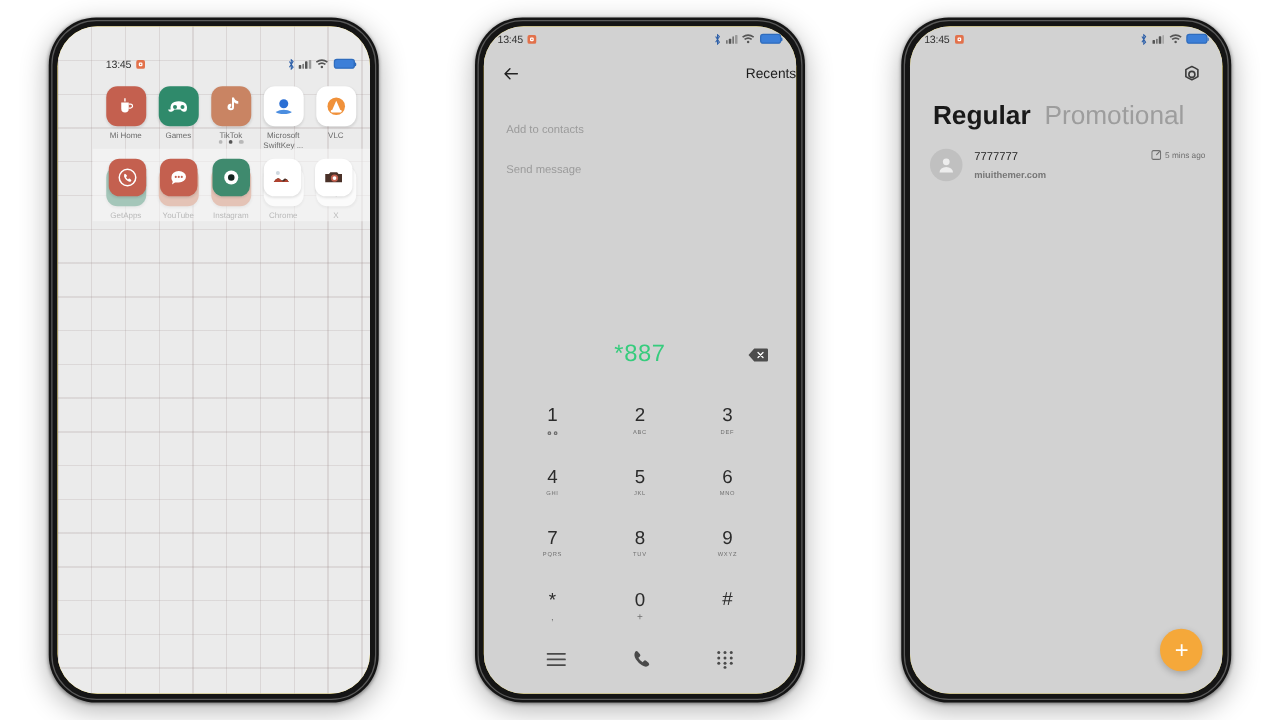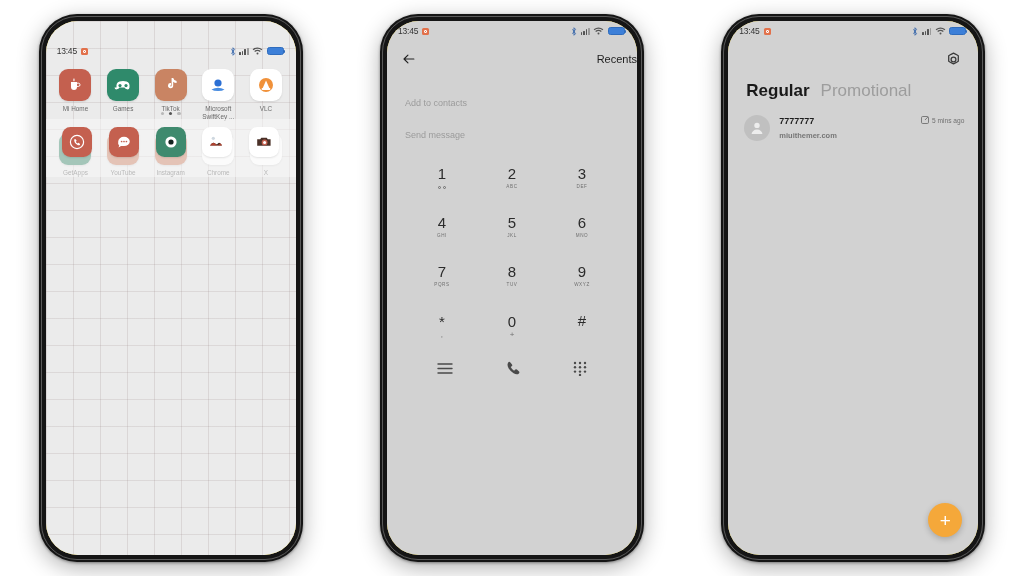--- a/index.html
+++ b/index.html
@@ -33,20 +33,21 @@
     border-radius: 36px;
     border: 1px solid #5a5a5a;
     pointer-events: none;
   }
   .screen {
     position: relative;
     width: 100%; height: 100%;
     border-radius: 32px;
     overflow: hidden;
     background: #fde047;
+    padding-left: 28px;
   }
 
   
   .statusbar {
     position: relative;
     height: 20px;
     display: flex;
     align-items: center;
     justify-content: space-between;
     padding: 0 12px 0 11px;
@@ -188,21 +189,21 @@
   }
   .db-btn { cursor: pointer; display:flex; align-items:center; justify-content:center;}
 
   
   .messages { position: absolute; inset: 0; background: #d2d2d2; }
   .msg-gear { position: absolute; right: 16px; top: 30px; cursor: pointer; }
   .tabs {
     display: flex; align-items: baseline; gap: 11px;
     padding: 40px 0 0 18px;
   }
-  .tab { cursor: pointer; font-size: 17px; text-align: center; }
+  .tab { cursor: pointer; font-size: 21px; text-align: center; }
   .tab.active { color: #191919; font-weight: 700; }
   .tab.inactive { color: #9d9d9d; font-weight: 400; }
   .search-box {
     margin: 13px 14px 0 14px;
     height: 25px;
     border-radius: 13px;
     background: #c4c4c4;
     display: flex; align-items: center; gap: 7px;
     padding: 0 11px;
     cursor: text;
@@ -213,21 +214,21 @@
     padding: 14px 14px 0 16px;
     cursor: pointer;
   }
   .avatar {
     width: 26px; height: 26px; border-radius: 50%;
     background: #c0c0c0;
     display: flex; align-items: center; justify-content: center;
     flex: 0 0 auto;
   }
   .msg-main { flex: 1; min-width: 0; }
-  .msg-name { font-size: 9px; color: #1d1d1d; line-height: 13px; font-weight: bold; }
+  .msg-name { font-size: 9px; color: #1d1d1d; line-height: 13px; }
   .msg-snippet { font-size: 7.5px; color: #767676; margin-top: 3px; font-weight: bold; }
   .msg-meta { display: flex; align-items: center; gap: 3px; padding-top: 1px; }
   .msg-time { font-size: 6.6px; color: #6f6f6f; }
   .fab {
     position: absolute; right: 16px; bottom: 18px;
     width: 34px; height: 34px; border-radius: 50%;
     background: #f5a83a;
     display: flex; align-items: center; justify-content: center;
     box-shadow: 0 2px 6px rgba(0,0,0,0.22);
     cursor: pointer;
@@ -450,20 +451,27 @@
             <path d="M14.5 9 H3.5 M7.8 4.6 L3.4 9 L7.8 13.4" fill="none" stroke="#232323" stroke-width="1.3" stroke-linecap="round" stroke-linejoin="round"></path>
           </svg>
           <div class="dialer-title">Recents</div>
         </div>
 
         <div class="quick-actions">
           <div class="qa-item">Add to contacts</div>
           <div class="qa-item">Send message</div>
         </div>
 
+        <div class="dial-display">
+          <div class="dial-number">*887</div>
+          <svg class="backspace" width="17" height="12" viewBox="0 0 17 12">
+            <path d="M5.4 0.8 H15.4 a1 1 0 0 1 1 1 v8.4 a1 1 0 0 1 -1 1 H5.4 L0.8 6 z" fill="#4d4d4d"></path>
+            <path d="M8.4 4 L12.4 8 M12.4 4 L8.4 8" stroke="#fff" stroke-width="1" stroke-linecap="round"></path>
+          </svg>
+        </div>
 
         <div class="keypad">
           <div class="key">
             <div class="key-digit">1</div>
             <div class="vm-dots">
                 <i></i>
                 <i></i>
               </div>
           </div>
           <div class="key">

